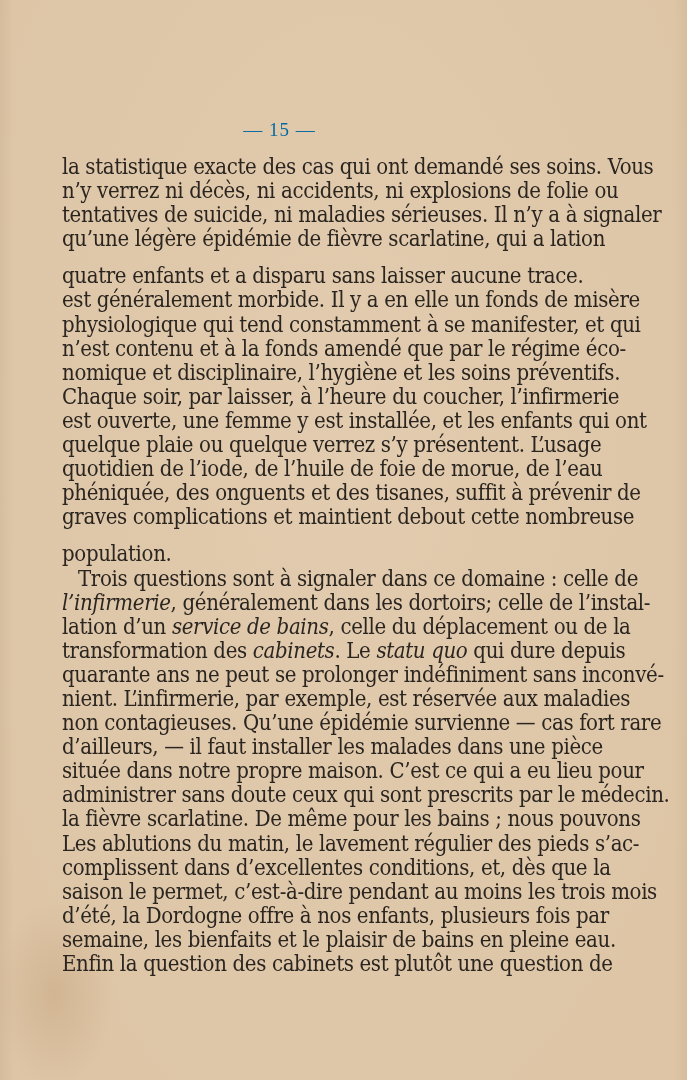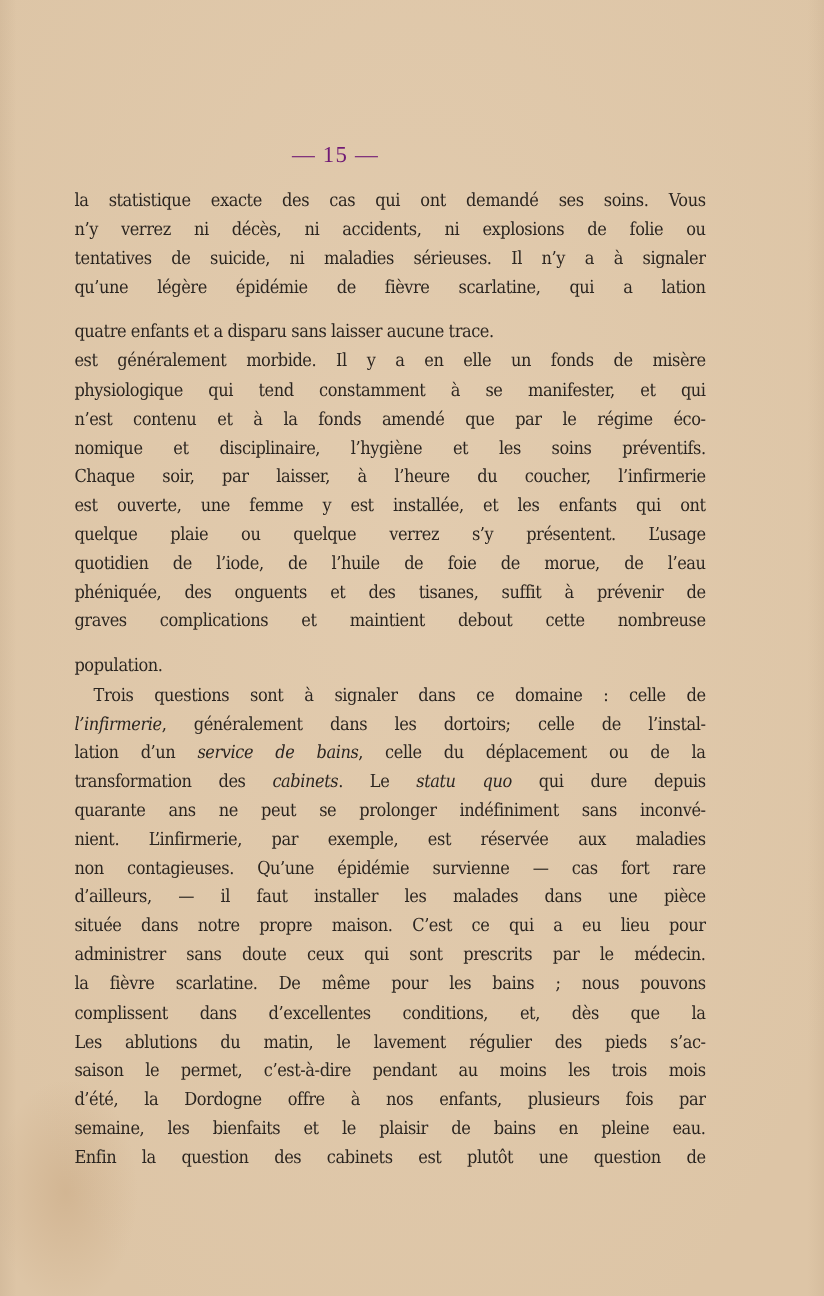--- a/index.html
+++ b/index.html
@@ -25,34 +25,34 @@
       width: 687px; height: 1080px;
     }
     .page-number {
       position: absolute;
       top: 119px;
       left: 0;
       width: 559px;
       text-align: center;
       font-size: 19px;
       letter-spacing: 1px;
-      color: #701a75;
+      color: #0369a1;
       font-family: "Liberation Serif", "DejaVu Serif", serif;
     }
     .body-text {
       position: absolute;
       top: 155px;
       left: 62px;
       width: 526px;
     }
     .line {
       display: block;
       height: 24.1px;
       line-height: 24.1px;
-      font-size: 15px;
+      font-size: 22px;
       white-space: nowrap;
       text-align: justify;
       text-align-last: justify;
       font-family: "DejaVu Serif", "Liberation Serif", serif;
       font-stretch: condensed;
       letter-spacing: -0.35px;
     }
     .line.last {
       text-align-last: left;
       margin-top: 13px;
@@ -100,22 +100,22 @@
       <span class="line"><i>l’infirmerie</i><span>, généralement dans les dortoirs; celle de l’instal-</span></span>
       <span class="line"><span>lation d’un </span><i>service de bains</i><span>, celle du déplacement ou de la</span></span>
       <span class="line"><span>transformation des </span><i>cabinets</i><span>. Le </span><i>statu quo</i><span> qui dure depuis</span></span>
       <span class="line">quarante ans ne peut se prolonger indéfiniment sans inconvé-</span>
       <span class="line">nient. L’infirmerie, par exemple, est réservée aux maladies</span>
       <span class="line">non contagieuses. Qu’une épidémie survienne — cas fort rare</span>
       <span class="line">d’ailleurs, — il faut installer les malades dans une pièce</span>
       <span class="line">située dans notre propre maison. C’est ce qui a eu lieu pour</span>
       <span class="line">administrer sans doute ceux qui sont prescrits par le médecin.</span>
       <span class="line">la fièvre scarlatine. De même pour les bains ; nous pouvons</span>
+      <span class="line">Les ablutions du matin, le lavement régulier des pieds s’ac-</span>
       <span class="line">complissent dans d’excellentes conditions, et, dès que la</span>
-      <span class="line">Les ablutions du matin, le lavement régulier des pieds s’ac-</span>
       <span class="line">saison le permet, c’est-à-dire pendant au moins les trois mois</span>
       <span class="line">d’été, la Dordogne offre à nos enfants, plusieurs fois par</span>
       <span class="line">semaine, les bienfaits et le plaisir de bains en pleine eau.</span>
       <span class="line">Enfin la question des cabinets est plutôt une question de</span>
     </div>
 
   </div>
 </div>
 
 </body></html>

